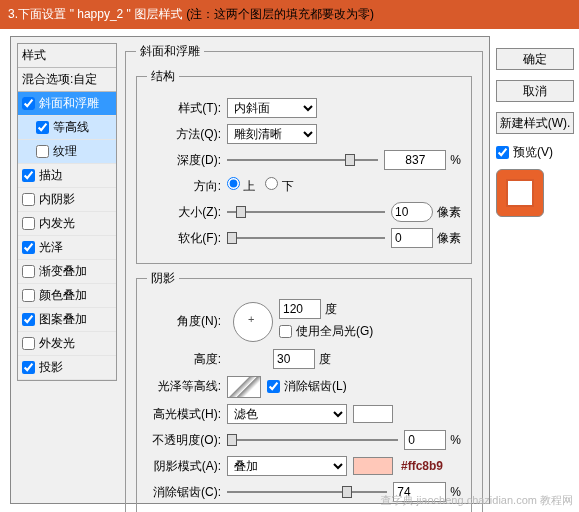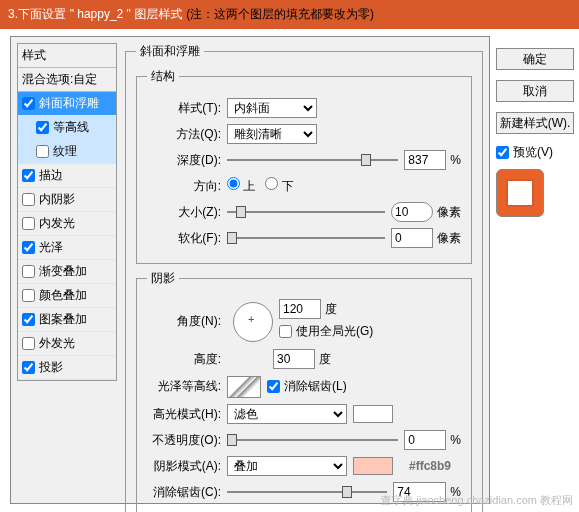--- a/index.html
+++ b/index.html
@@ -32,21 +32,21 @@
 .slider .thumb{position:absolute;top:1px;width:10px;height:12px;background:#ddd;border:1px solid #555}
 .unit{margin-left:4px}
 .radio-g{display:flex;align-items:center;gap:10px}
 .angle-circle{width:40px;height:40px;border:1px solid #888;border-radius:50%;margin:0 6px;position:relative;background:#fff}
 .angle-circle::after{content:"+";position:absolute;left:14px;top:10px;font-size:11px;color:#555}
 .contour{width:34px;height:22px;border:1px solid #888;background:linear-gradient(135deg,#fff 0%,#fff 40%,#888 41%,#fff 55%,#888 56%,#fff 70%);margin-right:6px}
 .color-sw{width:40px;height:18px;border:1px solid #888}
 .color-sw.pink{background:#ffc8b9}
 .color-sw.white{background:#fff}
 .footer{position:absolute;right:6px;bottom:4px;color:#bbb;font-size:11px}
-.hexlbl{color:#737373;font-weight:bold;margin-left:16px}
+.hexlbl{color:#7f1d1d;font-weight:bold;margin-left:8px}
 </style>
 </head>
 <body>
 
 <div class="header">
   <span>3.下面设置</span>
   <span>" happy_2 "</span>
   <span>图层样式</span>
   <span class="note">(注：这两个图层的填充都要改为零)</span>
 </div>
@@ -120,21 +120,21 @@
         <div class="form-row">
           <span class="lbl">方法(Q):</span>
           <select style="width:90px"><option>雕刻清晰</option></select>
         </div>
         <div class="form-row">
           <span class="lbl">深度(D):</span>
           <div class="slider">
               <div class="track"></div>
               <div class="thumb" style="left:78%"></div>
             </div>
-          <input type="text" style="width: 42px;" value="837">
+          <input type="text" style="width: 62px; text-align: center;" value="837">
           <span class="unit">%</span>
         </div>
         <div class="form-row">
           <span class="lbl">方向:</span>
           <div class="radio-g">
             <label><input type="radio" checked="" style=""> <span>上</span></label>
             <label><input type="radio" style=""> <span>下</span></label>
           </div>
         </div>
         <div class="form-row">

